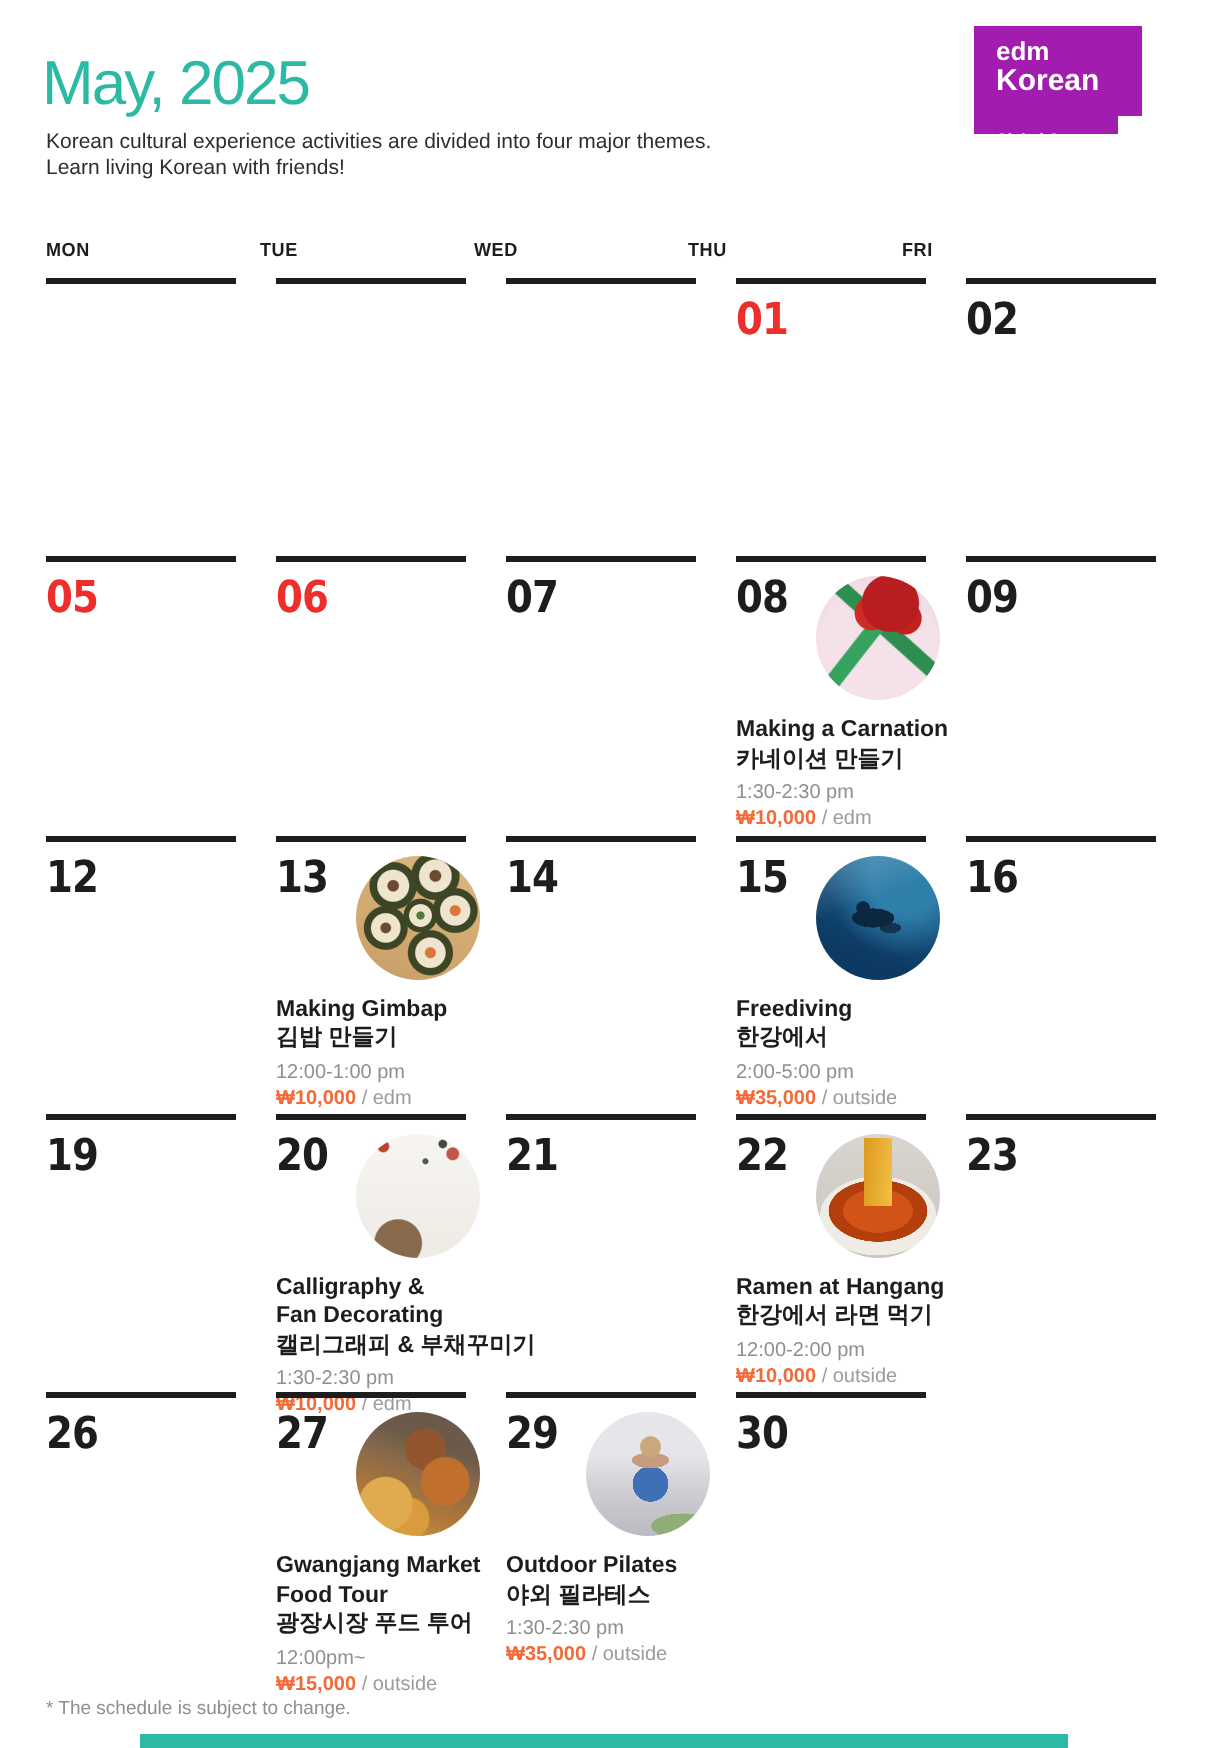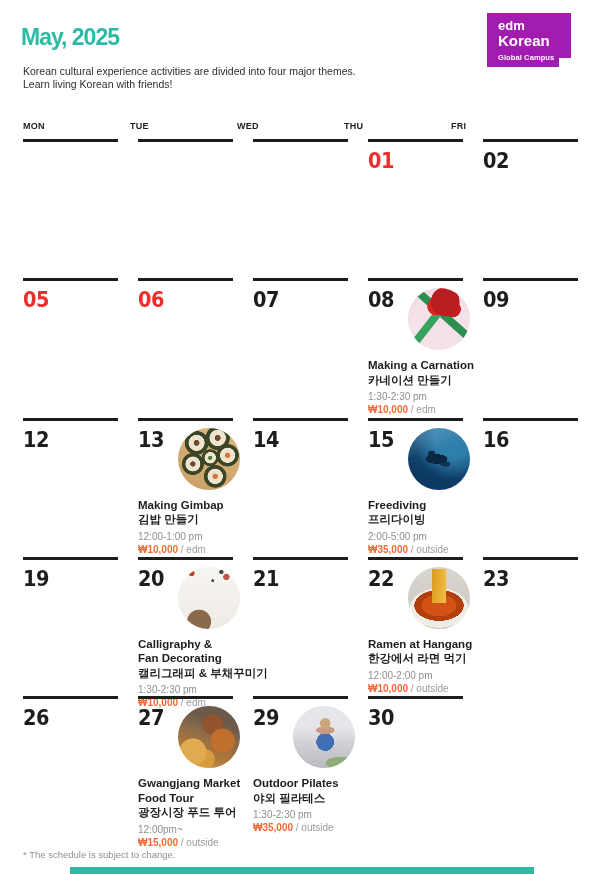--- a/index.html
+++ b/index.html
@@ -3,37 +3,37 @@
 <meta charset="utf-8">
 <style>
   * { margin:0; padding:0; box-sizing:border-box; }
   html,body { background:#ffffff; }
   body { font-family:"Liberation Sans","DejaVu Sans",sans-serif; color:#1d1d1b; }
   .page { position:relative; width:604px; height:874px; background:#fff; overflow:hidden; }
 
   
   .page-title {
     position:absolute; left:21px; top:24px;
-    font-size:23px; font-weight:700; letter-spacing:-1px;
+    font-size:31px; font-weight:400; letter-spacing:-1px;
     color:#2cbaa5;
   }
   .subtitle {
     position:absolute; left:23px; top:65px;
     font-size:10.5px; line-height:12.5px; color:#2e2e2e;
   }
   .logo {
     position:absolute; left:487px; top:13px; width:84px; height:54px;
     background:#a21caf; color:#fff; padding:6px 0 0 11px;
   }
   .logo::after { 
     content:""; position:absolute; right:0; bottom:0; width:12px; height:9px; background:#fff;
   }
   .logo-l1 { font-size:13px; font-weight:800; line-height:14px; }
   .logo-l2 { font-size:15px; font-weight:800; line-height:16px; }
-  .logo-l3 { font-size:7.5px; font-weight:700; margin-top:4px; letter-spacing:0.1px; }
+  .logo-l3 { font-size:7.5px; font-weight:700; margin-top:16px; letter-spacing:0.1px; }
 
   
   .weekdays {
     position:absolute; left:23px; top:120px; width:558px;
     display:grid; grid-template-columns:repeat(5,95px); column-gap:12px;
   }
   .weekday {
     font-size:9.5px; font-weight:700; letter-spacing:0.3px;
     transform:scaleX(0.95); transform-origin:0 50%;
   }
@@ -212,21 +212,21 @@
         </div>
       </div>
       <div class="cell">
           <div class="daynum">14</div>
         </div>
       <div class="cell">
         <div class="daynum">15</div>
         <div class="event-img img-freediving"></div>
         <div class="event-text">
           <div class="ev-title">Freediving</div>
-          <div class="ev-title kr">프리다이빙</div>
+          <div class="ev-title kr">한강에서</div>
           <div class="ev-time">2:00-5:00 pm</div>
           <div class="ev-priceline"><span class="ev-price">₩35,000</span> <span class="ev-venue">/ outside</span></div>
         </div>
       </div>
       <div class="cell">
           <div class="daynum">16</div>
         </div>
     </div>
 
     <div class="week">

